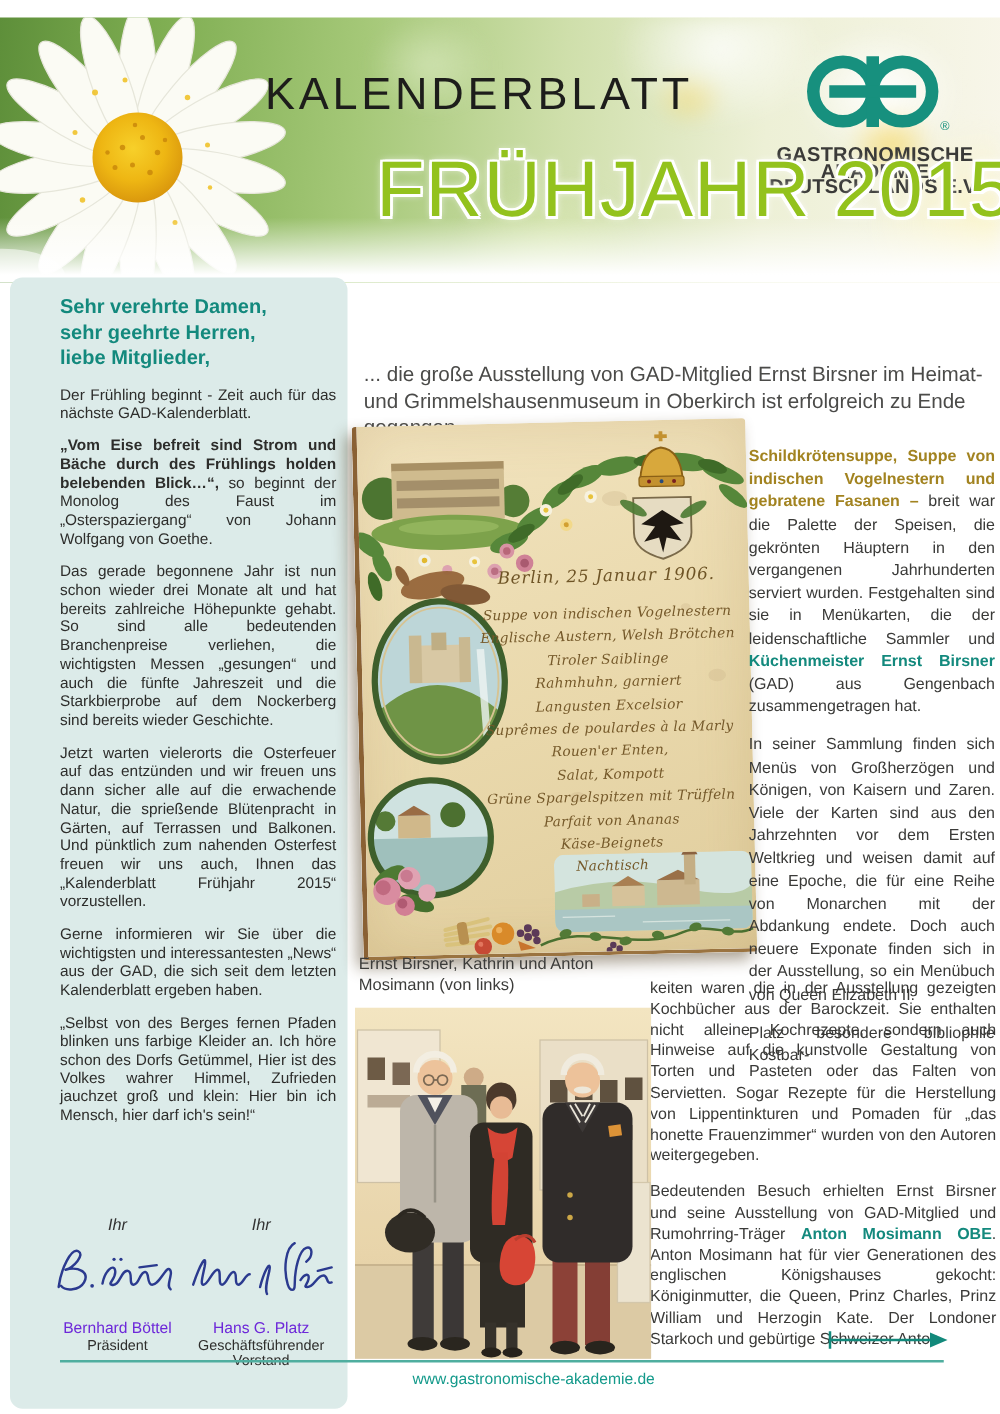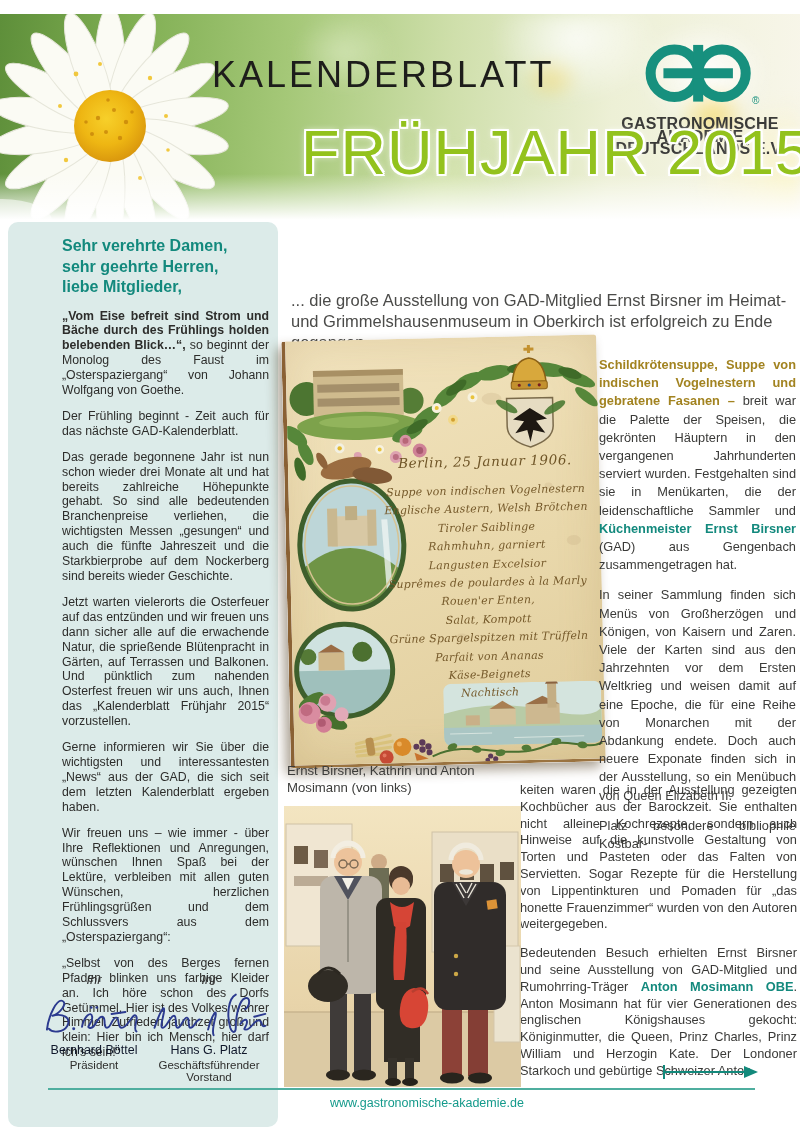--- a/index.html
+++ b/index.html
@@ -25,30 +25,30 @@
   .logo{position:absolute;right:12px;top:24px;width:176px;text-align:center;}
   .logo-org{font-size:16px;font-weight:600;color:#3a3a38;line-height:12.5px;letter-spacing:.2px;}
   .season-title{position:absolute;left:301px;top:116px;font-size:63px;font-weight:400;
     letter-spacing:1px;color:#93c21d;white-space:nowrap;z-index:5;
     text-shadow:-2px -2px 0 #fff,2px -2px 0 #fff,-2px 2px 0 #fff,2px 2px 0 #fff,
       0 -2px 0 #fff,0 2px 0 #fff,-2px 0 0 #fff,2px 0 0 #fff,0 0 7px rgba(255,255,255,.95);}
 
   
   .left-panel{position:absolute;left:8px;top:222px;width:270px;height:905px;
     background:#dcebe9;border-radius:10px;overflow:hidden;}
-  .panel-inner{padding:14px 9px 0 54px;}
+  .panel-inner{padding:14px 9px 0 40px;}
   .salutation div{font-size:16px;font-weight:700;color:#13897d;line-height:20.5px;}
   .letter-paras .para{font-size:12.3px;line-height:14.9px;color:#2d2d2b;
     text-align:justify;text-align-last:left;margin:11px 0 0;hyphens:auto;}
   .seg-bold{font-weight:700;}
   .signatures{position:absolute;left:34px;right:6px;top:750px;display:flex;}
   .sig-col{flex:1;text-align:center;}
   .sig-col.wide{flex:1.25;}
   .sig-ihr{font-size:13px;font-style:italic;color:#333;margin-bottom:2px;}
-  .sig-name{font-size:12.5px;color:#0f172a;margin-top:2px;}
+  .sig-name{font-size:12.5px;color:#6d28d9;margin-top:13px;}
   .sig-role{font-size:11.5px;color:#2e2e2c;margin-top:2px;}
 
   
   .headline{position:absolute;left:288px;top:205px;font-family:"Liberation Serif",serif;
     font-style:italic;font-size:68px;line-height:80px;color:#a28320;letter-spacing:1px;white-space:nowrap;}
   .subheadline{position:absolute;left:291px;top:290px;width:506px;font-size:16.5px;
     line-height:21px;color:#4b4b49;}
   .col-upper{position:absolute;left:599px;top:344px;width:197px;}
   .col-lower{position:absolute;left:520px;top:770px;width:277px;}
   .article-col .para{font-size:12.8px;color:#3a3a38;text-align:justify;text-align-last:left;
@@ -166,26 +166,25 @@
   <div class="season-title">FRÜHJAHR 2015</div>
 
   <div class="left-panel">
     <div class="panel-inner">
       <div class="salutation">
           <div>Sehr verehrte Damen,</div>
           <div>sehr geehrte Herren,</div>
           <div>liebe Mitglieder,</div>
         </div>
       <div class="letter-paras">
+          <p class="para"><span>Der Frühling beginnt - Zeit auch für das nächste GAD-Kalenderblatt.</span></p>
           <p class="para"><span class="seg-bold">„Vom Eise befreit sind Strom und Bäche durch des Frühlings holden belebenden Blick…“, </span><span>so beginnt der Monolog des Faust im „Osterspaziergang“ von Johann Wolfgang von Goethe.</span></p>
-          <p class="para"><span>Der Frühling beginnt - Zeit auch für das nächste GAD-Kalenderblatt.</span></p>
           <p class="para"><span>Das gerade begonnene Jahr ist nun schon wieder drei Monate alt und hat bereits zahlreiche Höhepunkte gehabt. So sind alle bedeutenden Branchenpreise verliehen, die wichtigsten Messen „gesungen“ und auch die fünfte Jahreszeit und die Starkbierprobe auf dem Nockerberg sind bereits wieder Geschichte.</span></p>
           <p class="para"><span>Jetzt warten vielerorts die Osterfeuer auf das entzünden und wir freuen uns dann sicher alle auf die erwachende Natur, die sprießende Blütenpracht in Gärten, auf Terrassen und Balkonen. Und pünktlich zum nahenden Osterfest freuen wir uns auch, Ihnen das „Kalenderblatt Frühjahr 2015“ vorzustellen.</span></p>
           <p class="para"><span>Gerne informieren wir Sie über die wichtigsten und interessantesten „News“ aus der GAD, die sich seit dem letzten Kalenderblatt ergeben haben.</span></p>
-          <p class="para"><span>Wir freuen uns – wie immer - über Ihre Reflektionen und Anregungen, wünschen Ihnen Spaß bei der Lektüre, verbleiben mit allen guten Wünschen, herzlichen Frühlingsgrüßen und dem Schlussvers aus dem „Osterspaziergang“:</span></p>
           <p class="para"><span>„Selbst von des Berges fernen Pfaden blinken uns farbige Kleider an. Ich höre schon des Dorfs Getümmel, Hier ist des Volkes wahrer Himmel, Zufrieden jauchzet groß und klein: Hier bin ich Mensch, hier darf ich's sein!“</span></p>
         </div>
     </div>
     <div class="signatures">
       <div class="sig-col">
         <div class="sig-ihr">Ihr</div>
         <svg width="104" height="48" viewBox="0 0 110 52">
           <g stroke="#2b3a8f" stroke-width="2.1" fill="none" stroke-linecap="round" stroke-linejoin="round">
             <path d="M4,44 C6,28 15,10 21,13 C27,16 17,27 10,29 C21,26 31,31 26,40 C22,47 10,48 6,43"></path>
             <path d="M42,41 C44,30 52,23 53,30 C54,37 46,41 50,42 C57,44 58,29 64,30 C69,31 64,42 69,42 C74,42 74,31 79,31 C83,31 80,42 85,42 C90,42 93,34 98,29 C100,27 102,30 101,34 C100,40 98,44 101,46"></path>

